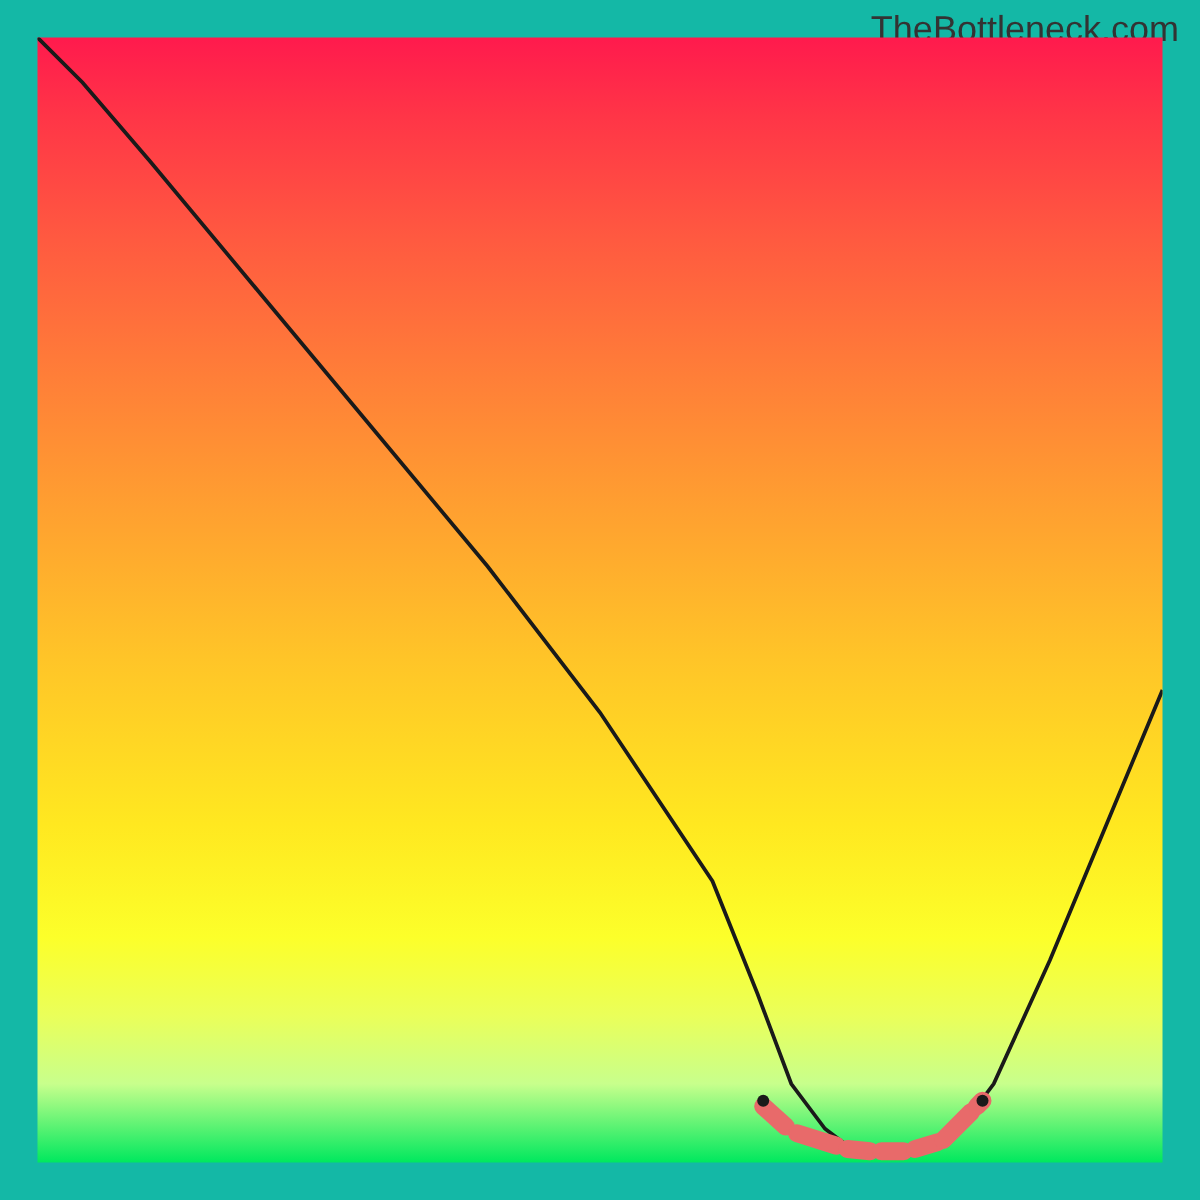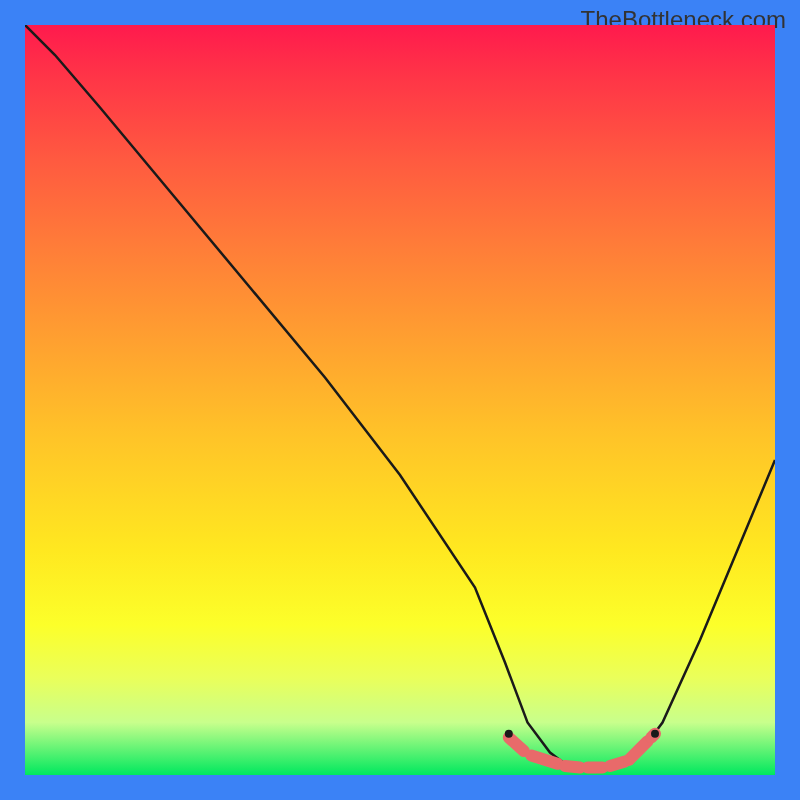--- a/index.html
+++ b/index.html
@@ -1,20 +1,20 @@
 <!DOCTYPE html>
 <html><head>
 <meta charset="utf-8">
 <style>
   * { margin: 0; padding: 0; box-sizing: border-box; }
   html, body { width: 800px; height: 800px; overflow: hidden; }
   .frame {
     width: 800px;
     height: 800px;
-    background: #3b82f6;
+    background: #14b8a6;
     position: relative;
     text-align: center;
   }
   .watermark {
     position: absolute;
     top: 6px;
     right: 14px;
     font-family: Arial, Helvetica, sans-serif;
     font-size: 24px;
     color: #333;

